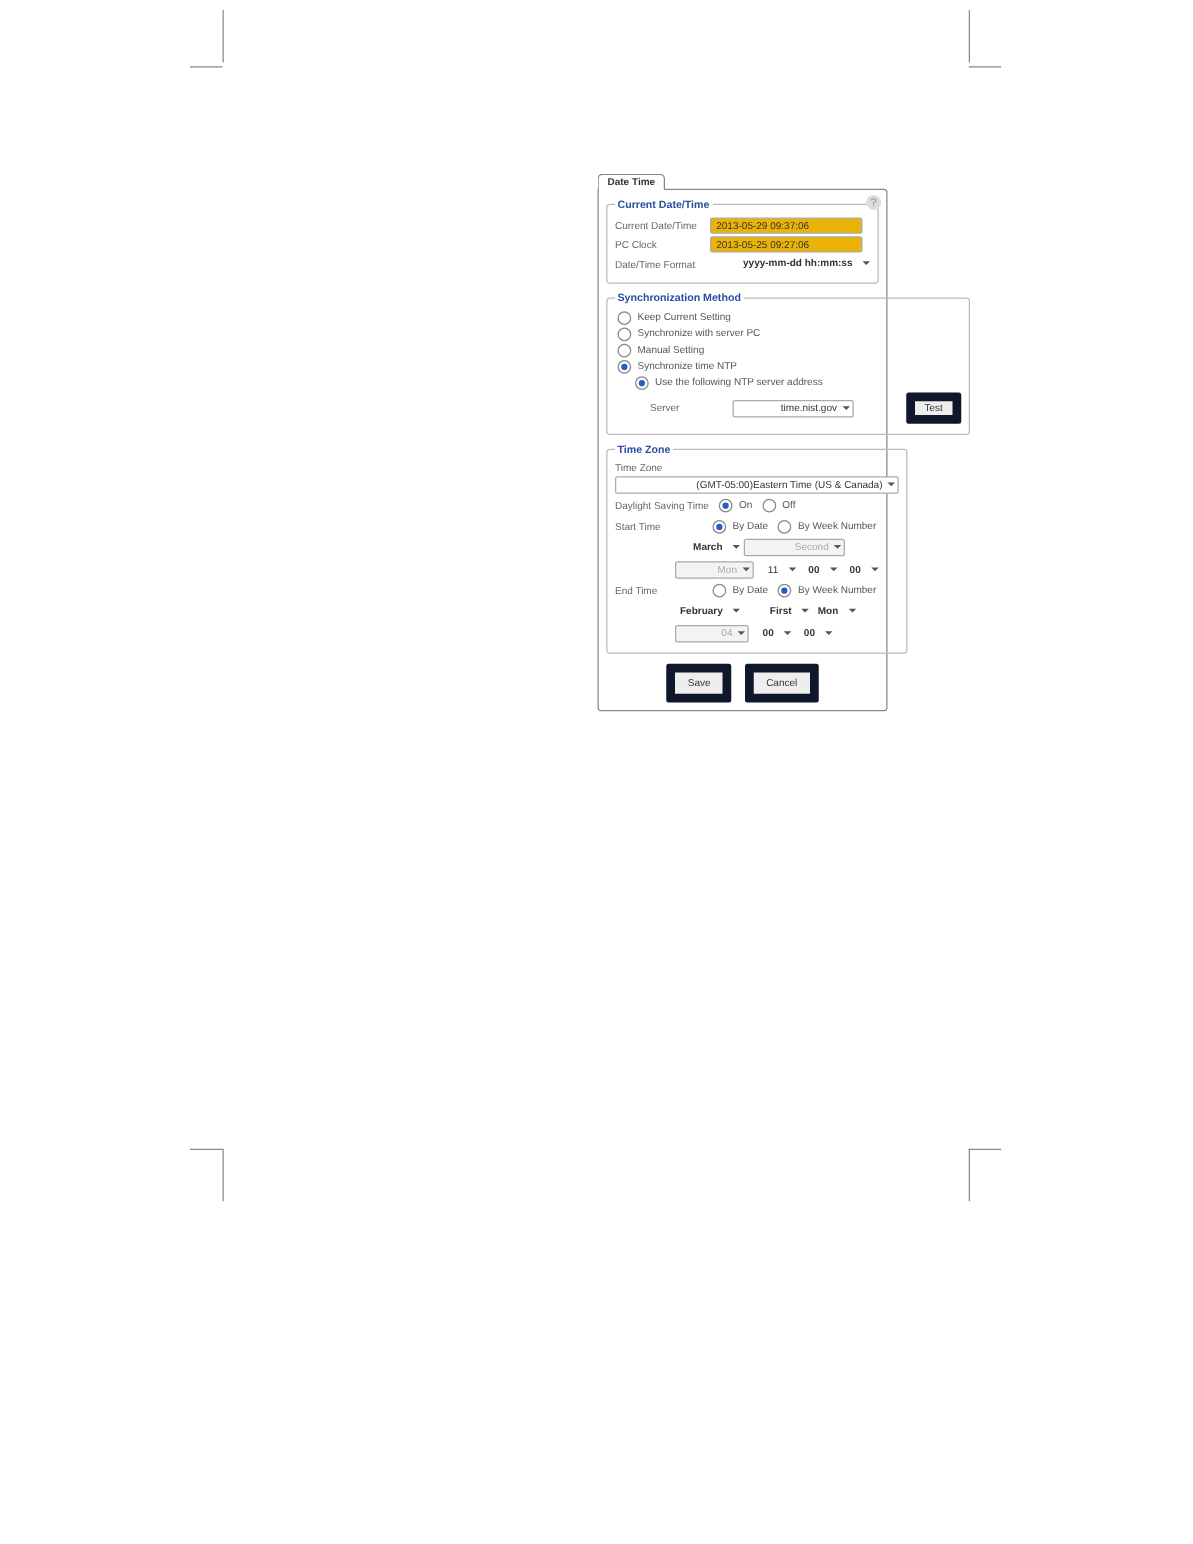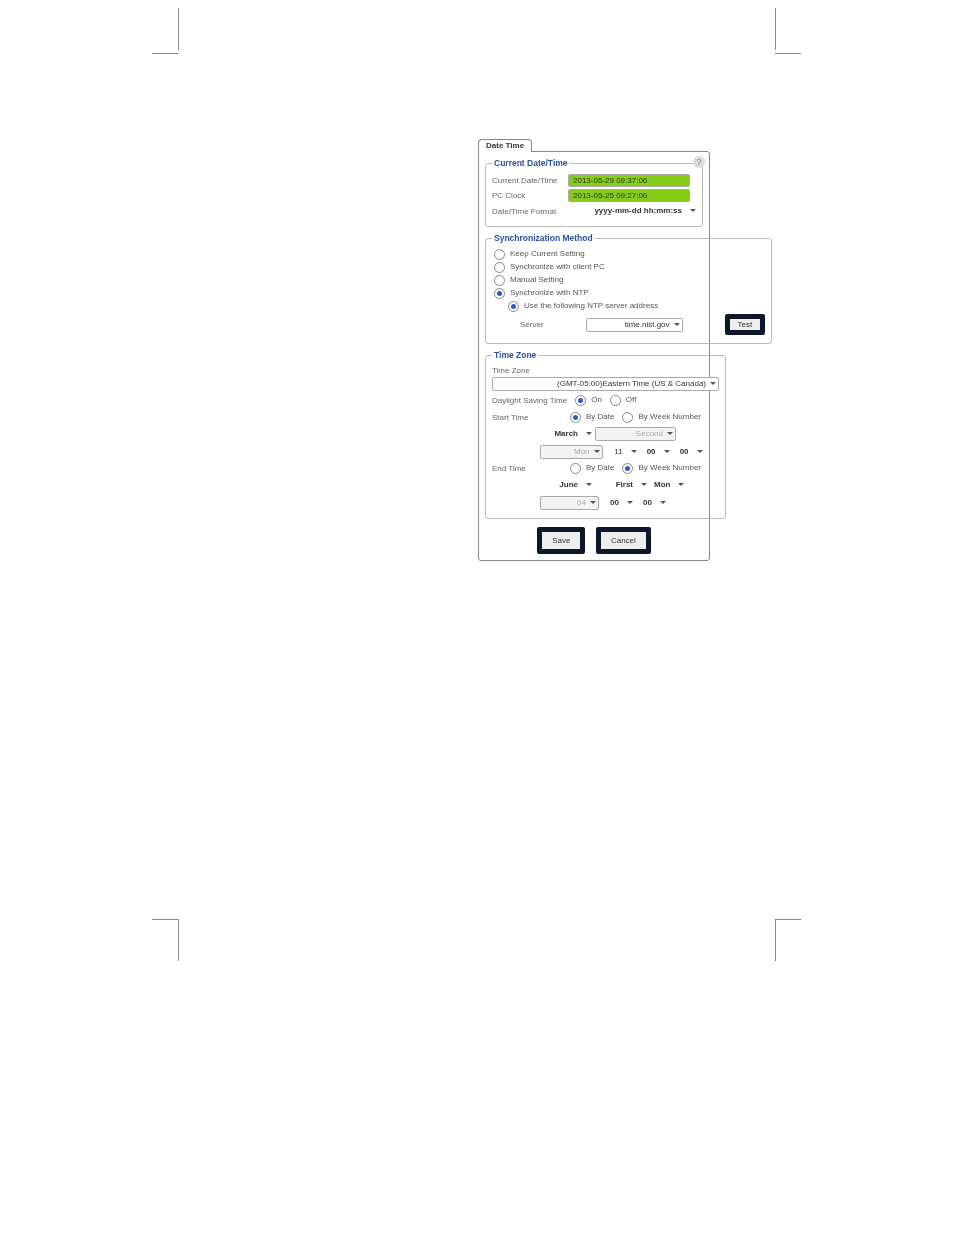--- a/index.html
+++ b/index.html
@@ -80,21 +80,21 @@
     margin: 2px 0;
     gap: 4px;
   }
   .label {
     width: 72px;
     font-size: 8px;
     color: #666;
   }
   .value-box {
     border: 1px solid #aaa;
-    background: #84cc16;
+    background: #eab308;
     padding: 1px 4px;
     font-size: 8px;
     color: #333;
     border-radius: 2px;
   }
   .sel {
     border: 1px solid #aaa;
     background: #fff;
     font-size: 8px;
     color: #333;
@@ -143,21 +143,21 @@
     font-size:8px;
     margin:2px 0 2px 2px;
     color:#555;
   }
   .opt span.txt { margin-left:2px; }
   .indent { margin-left: 16px; }
   .indent2 { margin-left: 28px; gap: 42px; }
 
   .btn {
     display:inline-block;
-    border:5px solid #0f172a;
+    border:7px solid #0f172a;
     background:#eee;
     border-radius:2px;
     padding:1px 8px;
     font-size:8px;
     color:#333;
     cursor:pointer;
   }
 
   .tzrow { font-size:8px; margin:2px 0; display:flex; align-items:center; gap:4px; flex-wrap:wrap;}
   .tz-label { width:72px; color:#666; }
@@ -206,29 +206,29 @@
 
     <fieldset>
       <legend>Synchronization Method</legend>
 
       <div class="opt">
         <span class="radio"></span>
         <span class="txt">Keep Current Setting</span>
       </div>
       <div class="opt">
         <span class="radio"></span>
-        <span class="txt">Synchronize with client PC</span>
+        <span class="txt">Synchronize with server PC</span>
       </div>
       <div class="opt">
         <span class="radio"></span>
         <span class="txt">Manual Setting</span>
       </div>
       <div class="opt">
         <span class="radio checked"></span>
-        <span class="txt">Synchronize with NTP</span>
+        <span class="txt">Synchronize time NTP</span>
       </div>
 
       <div class="opt indent">
         <span class="radio checked"></span>
         <span class="txt">Use the following NTP server address</span>
       </div>
       <div class="row indent2">
         <span class="small-label">Server</span>
         <span class="sel" style="min-width:80px">time.nist.gov</span>
         <span class="btn">Test</span>
@@ -282,21 +282,21 @@
         <span class="opt">
           <span class="radio"></span>
           <span class="txt">By Date</span>
         </span>
         <span class="opt inline-gap">
           <span class="radio checked"></span>
           <span class="txt">By Week Number</span>
         </span>
       </div>
       <div class="tzrow" style="padding-left:48px">
-        <span class="sel noborder mid" style="font-weight:bold;color:#333">June</span>
+        <span class="sel noborder mid" style="font-weight:bold;color:#333">February</span>
         <span class="sel noborder mid" style="font-weight:bold;color:#333">First</span>
         <span class="sel noborder num" style="font-weight:bold;color:#333">Mon</span>
         <span class="sel num disabled">04</span>
         <span class="sel noborder num" style="font-weight:bold;color:#333">00</span>
         <span class="sel noborder num" style="font-weight:bold;color:#333">00</span>
       </div>
     </fieldset>
 
     <div class="btn-row">
       <span class="btn">Save</span>

